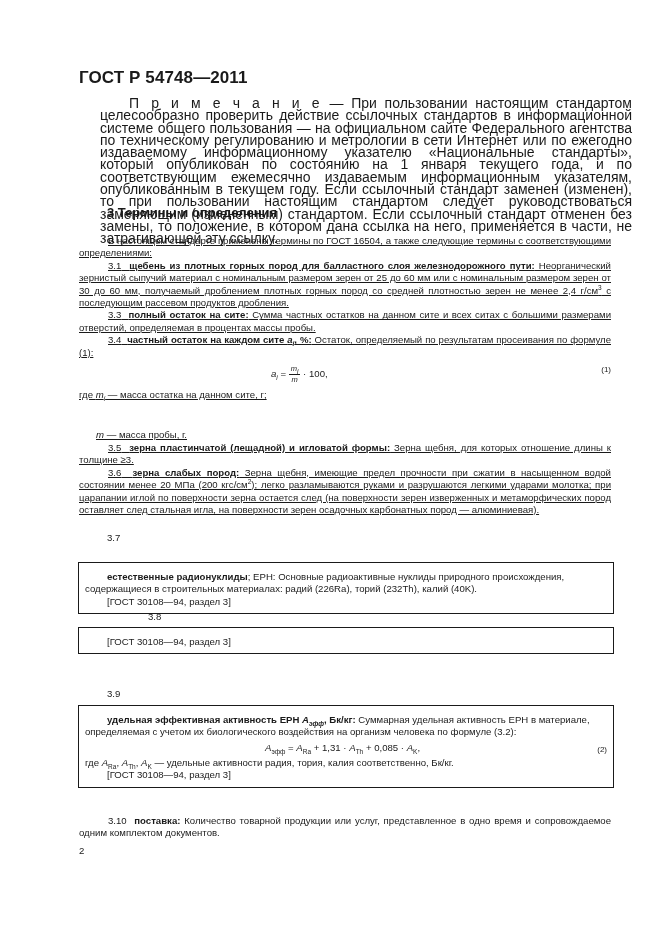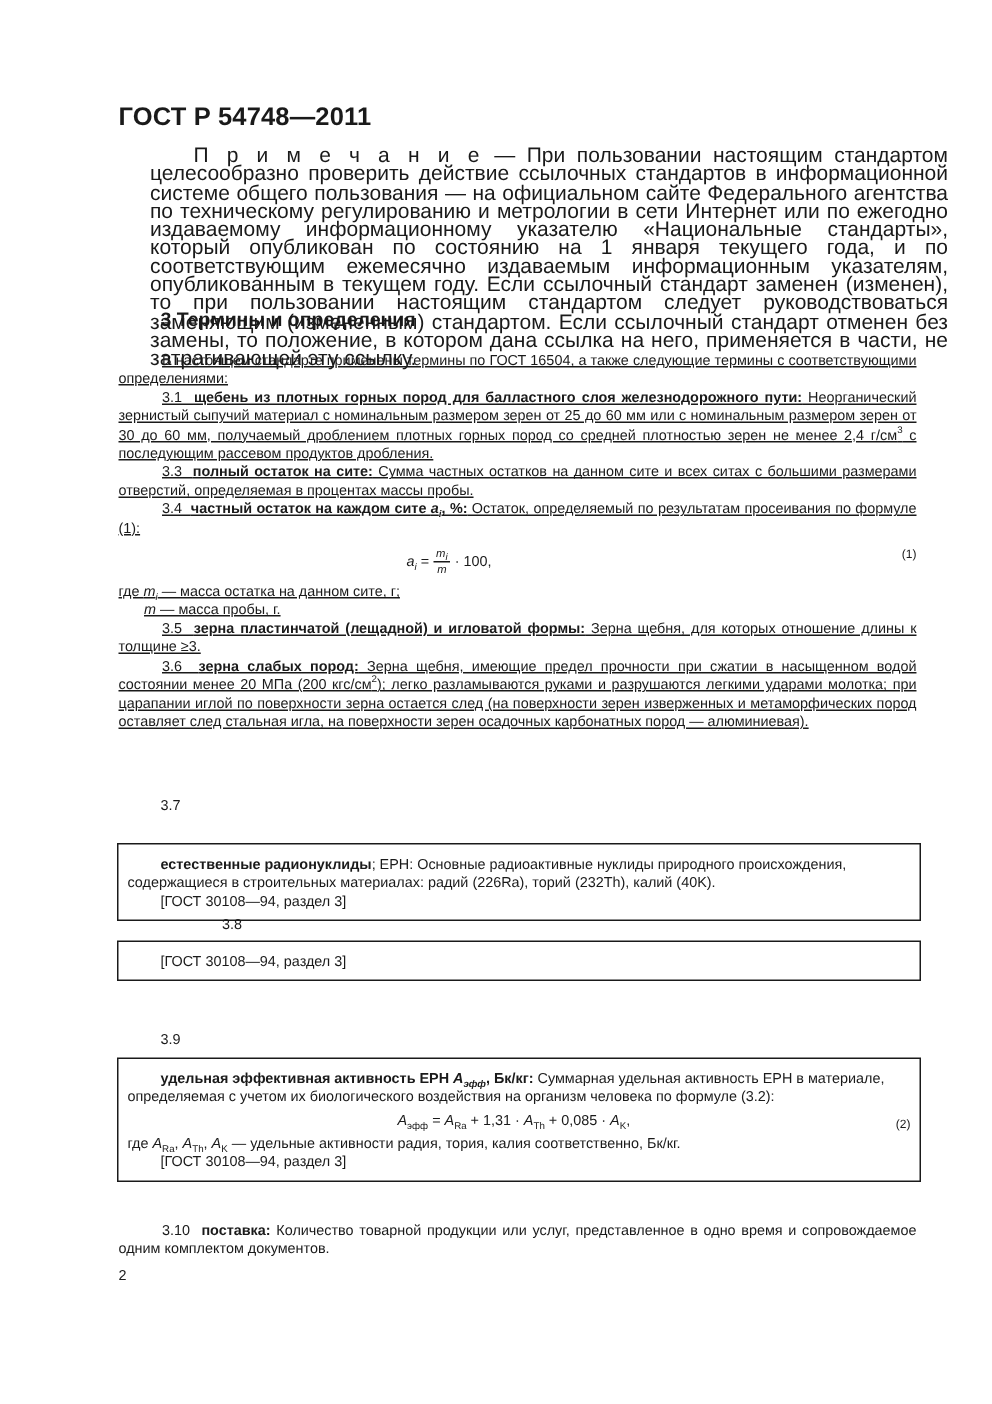--- a/index.html
+++ b/index.html
@@ -9,21 +9,21 @@
   }
   .page { position: absolute; left: 0; top: 0; width: 661px; height: 936px; }
   .hdr {
     position: absolute; left: 79px; top: 68px;
     font-size: 17px; font-weight: bold; letter-spacing: 0.1px;
   }
   .txt { position: absolute; left: 79px; width: 532px; font-size: 9.6px; line-height: 12.4px; }
   .note { font-size: 14px; line-height: 12.3px; text-align: justify; top: 97px; margin-left: 21px; }
   p { margin: 0; text-align: justify; }
   .ind { text-indent: 29px; }
-  .ind2 { text-indent: 17px; }
+  .ind2 { text-indent: 17px; margin-top: 28px; }
   .sp { letter-spacing: 2.2px; }
   .sect {
     position: absolute; left: 107px; top: 205px;
     font-size: 13px; font-weight: bold;
   }
   .b { font-weight: bold; }
   .i { font-style: italic; }
   sub, sup { font-size: 6.5px; line-height: 0; }
   .formula { position: relative; height: 30px; }
   .fcenter { position: absolute; left: 192px; top: 5px; font-size: 9.6px; }

